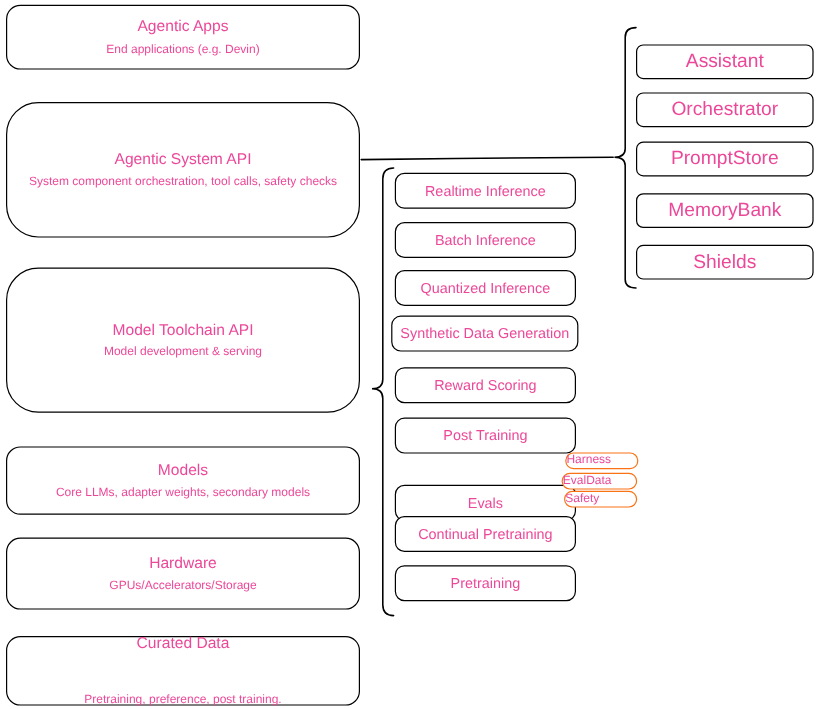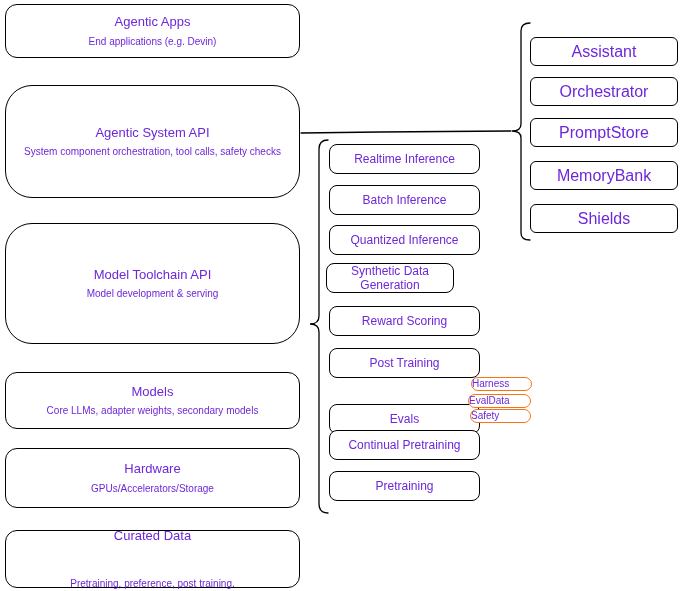--- a/index.html
+++ b/index.html
@@ -1,21 +1,21 @@
 <!DOCTYPE html>
 <html><head>
 <meta charset="utf-8">
 <style>
   html, body { margin: 0; padding: 0; background: #ffffff; }
   .canvas {
     position: relative;
     width: 682px;
     height: 591px;
     background: #ffffff;
-    color: #6d28d9;
+    color: #ec4899;
     font-family: "Liberation Sans", sans-serif;
     overflow: hidden;
   }
   .overlay {
     position: absolute;
     left: 0; top: 0;
     width: 682px; height: 591px;
     z-index: 1;
     pointer-events: none;
   }
@@ -34,21 +34,21 @@
     flex-direction: column;
     align-items: center;
     justify-content: center;
     text-align: center;
     z-index: 2;
   }
   .lnode { left: 5px; width: 295px; }
   .ltitle { font-size: 13px; line-height: 1.25; }
   .lsub { font-size: 10px; line-height: 1.3; margin-top: 4px; }
   .mnode { left: 329px; width: 151px; height: 30px; border-radius: 8px; font-size: 12px; }
-  .mnode.wide { left: 326px; width: 128px; }
+  .mnode.wide { left: 326px; width: 156px; }
   .rnode { left: 530px; width: 148px; height: 29px; border-radius: 6px; font-size: 16px; }
   .pill {
     position: absolute;
     background: #ffffff;
     border: 1px solid #f97316;
     border-radius: 8px;
     box-sizing: border-box;
     height: 14px;
     display: flex;
     align-items: center;

